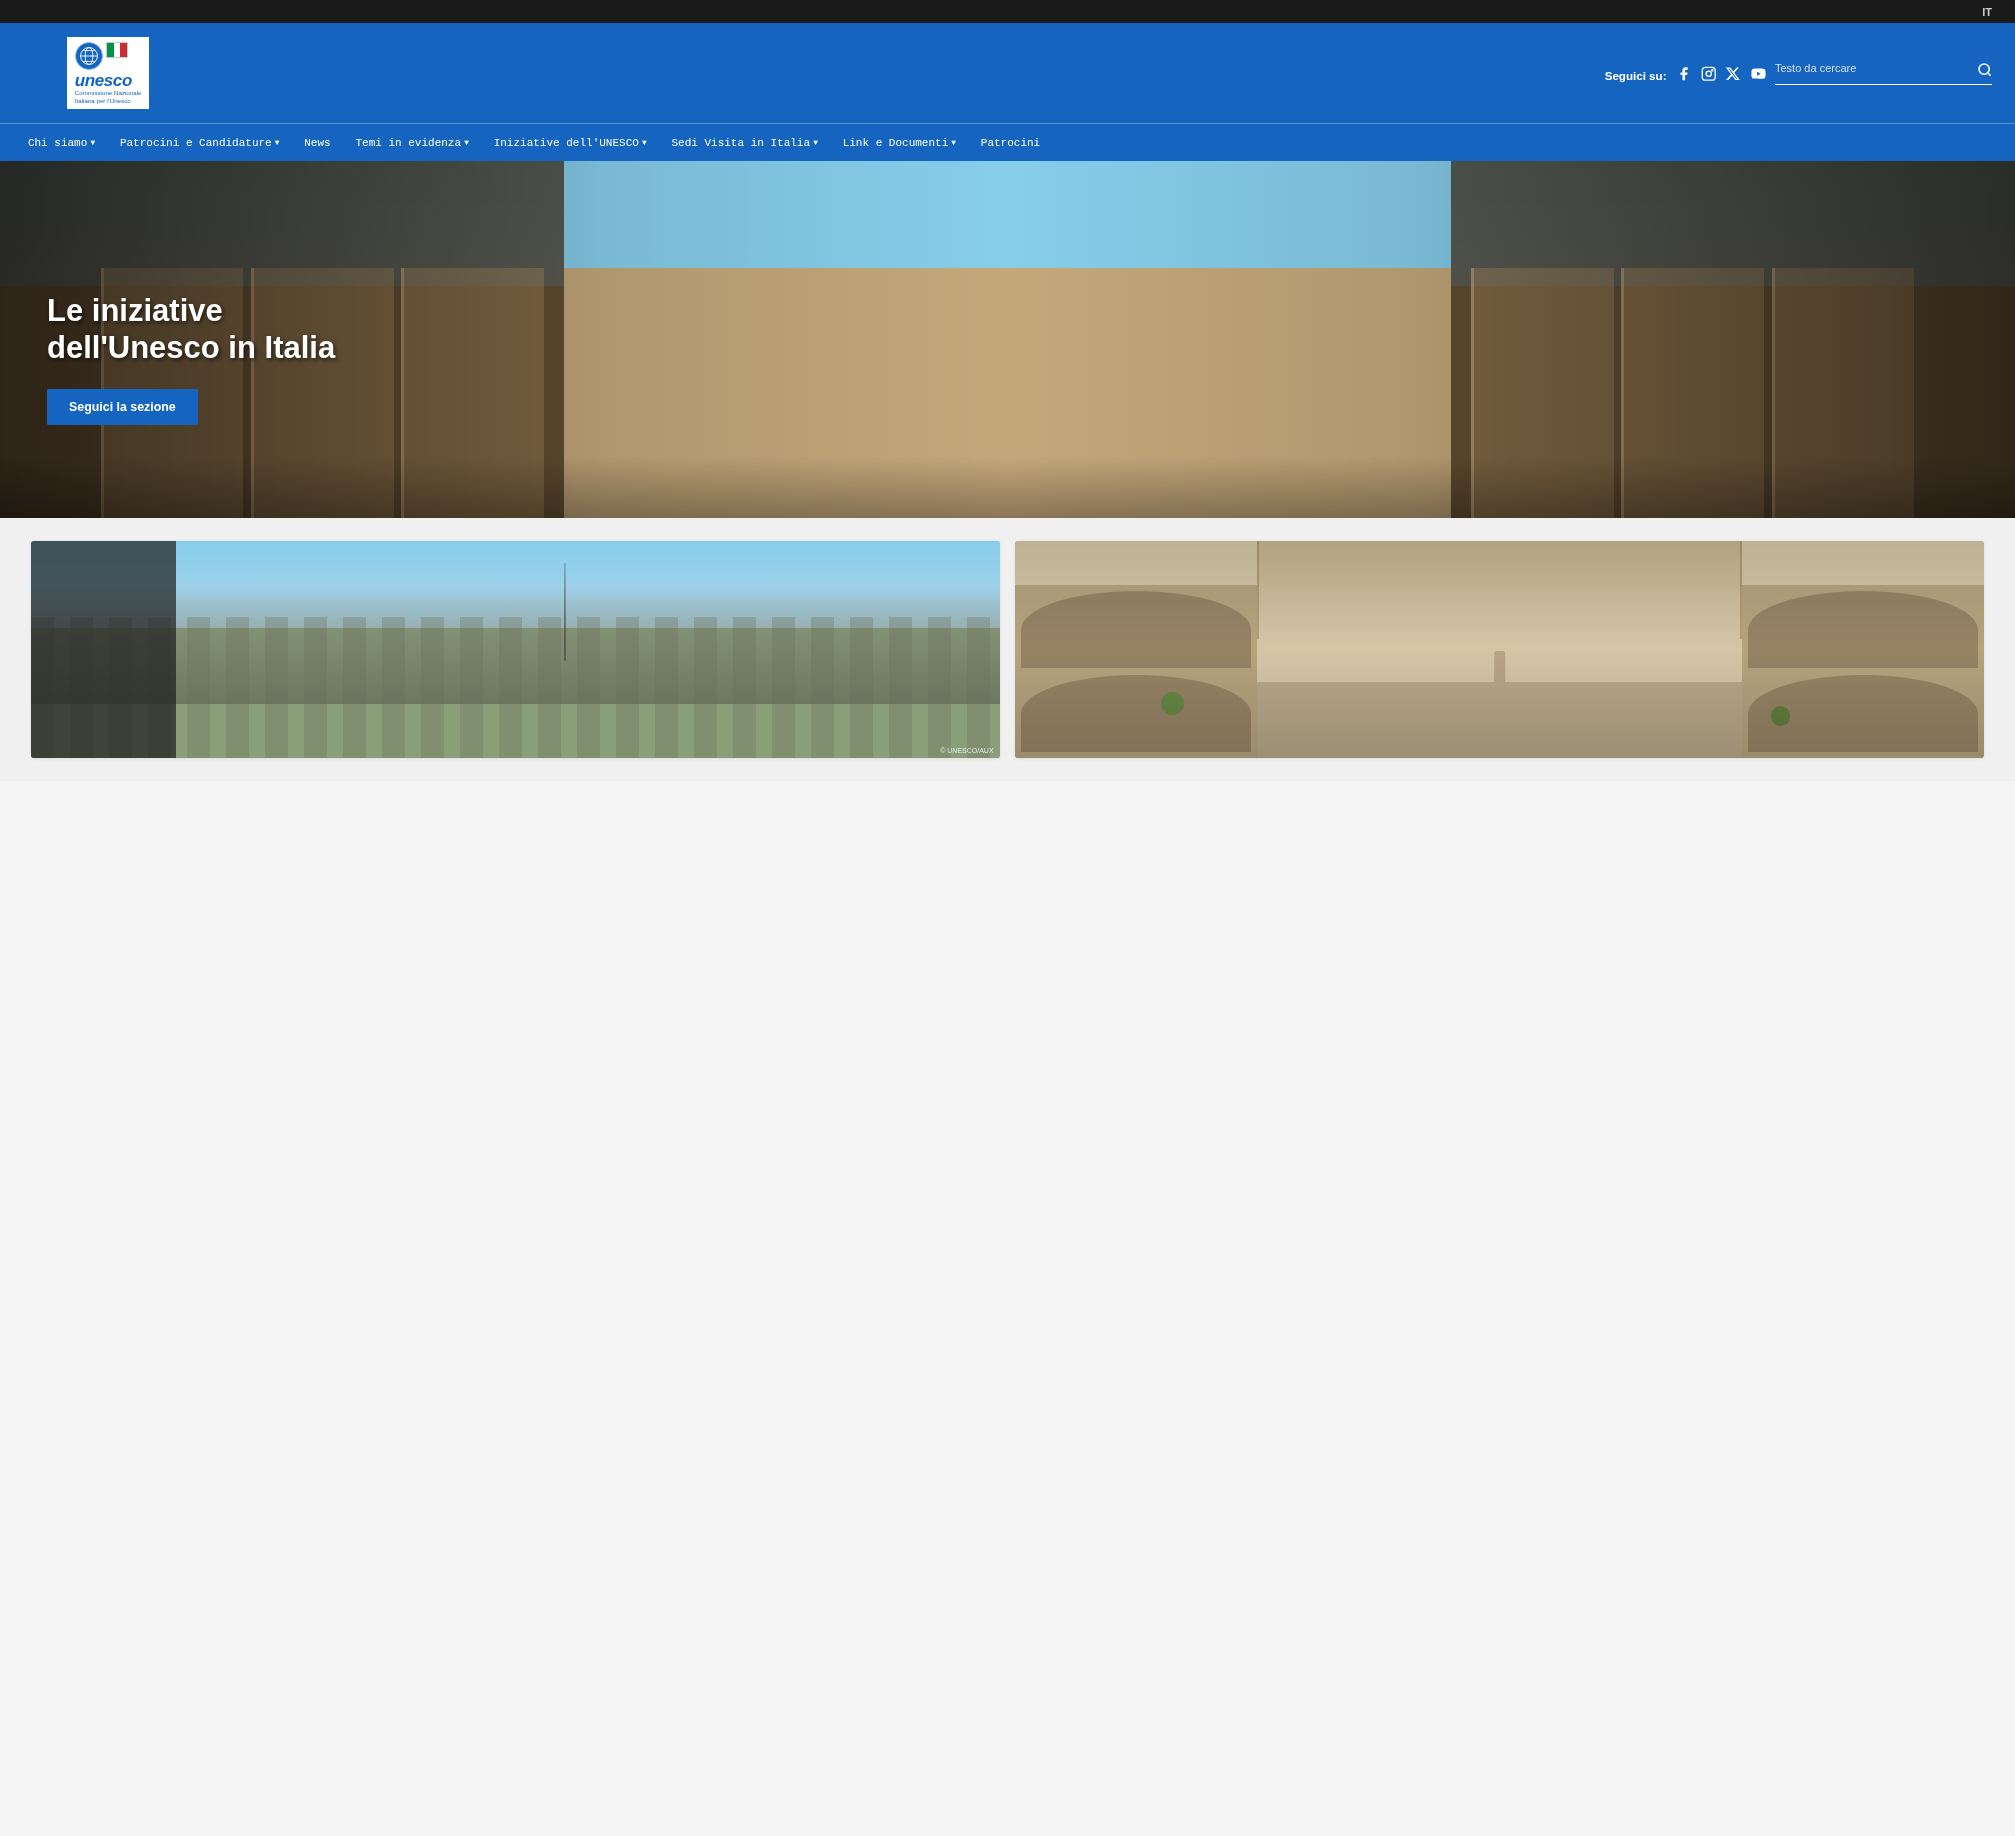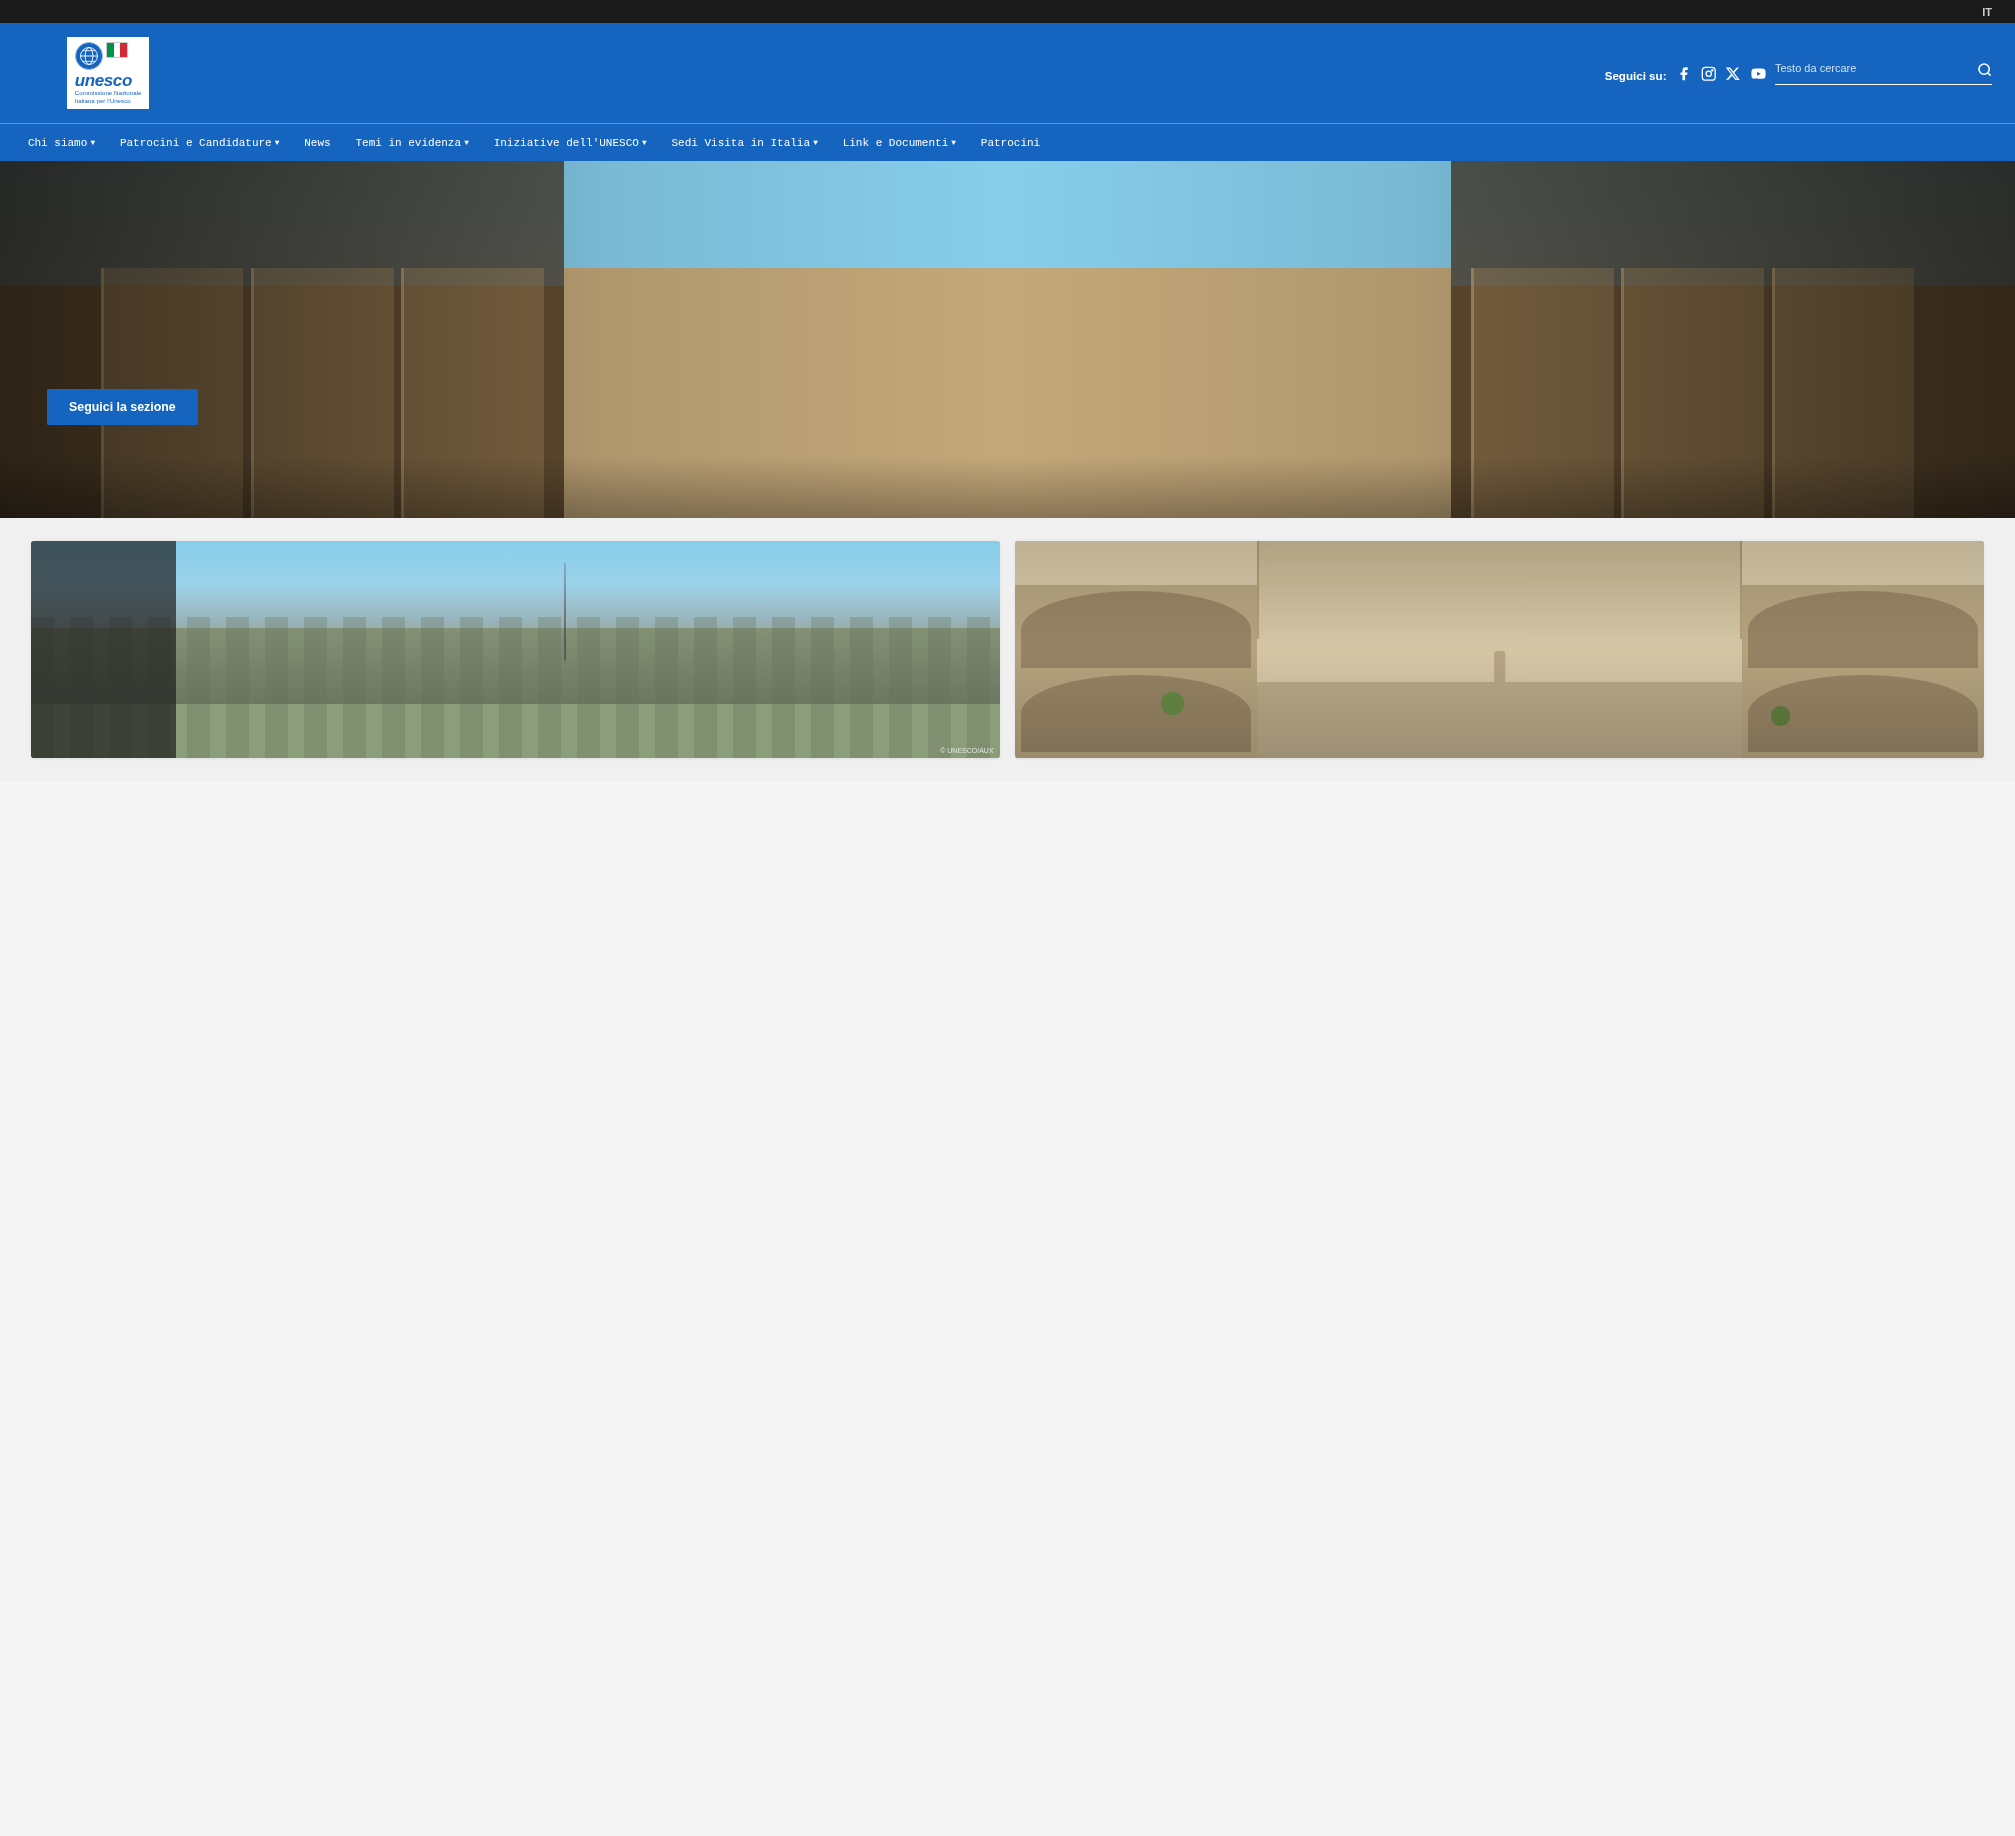--- a/index.html
+++ b/index.html
@@ -320,20 +320,21 @@
       <div style="flex:1;background:rgba(180,150,100,0.4);border-left:3.1px solid rgba(200,170,120,0.6);"></div>
       <div style="flex:1;background:rgba(180,150,100,0.4);border-left:3.1px solid rgba(200,170,120,0.6);"></div>
     </div>
 
     <div style="position:absolute;inset:0;background:linear-gradient(to right,rgba(0,0,0,0.55) 0%,rgba(0,0,0,0.1) 30%,rgba(0,0,0,0) 50%,rgba(0,0,0,0.1) 70%,rgba(0,0,0,0.5) 100%);"></div>
 
     <div style="position:absolute;bottom:0;left:0;right:0;height:62px;background:linear-gradient(to top,rgba(0,0,0,0.3),transparent);"></div>
   </div>
 
   <div class="hero-content">
+    <h1 class="hero-title">Le iniziative dell'Unesco in Italia</h1>
     <button class="hero-btn">Seguici la sezione</button>
   </div>
 </section>
 
 <section class="cards-section">
 
   <div class="card">
 
     <div style="width:100%;height:217px;position:relative;overflow:hidden;background:#87ceeb;">
 

